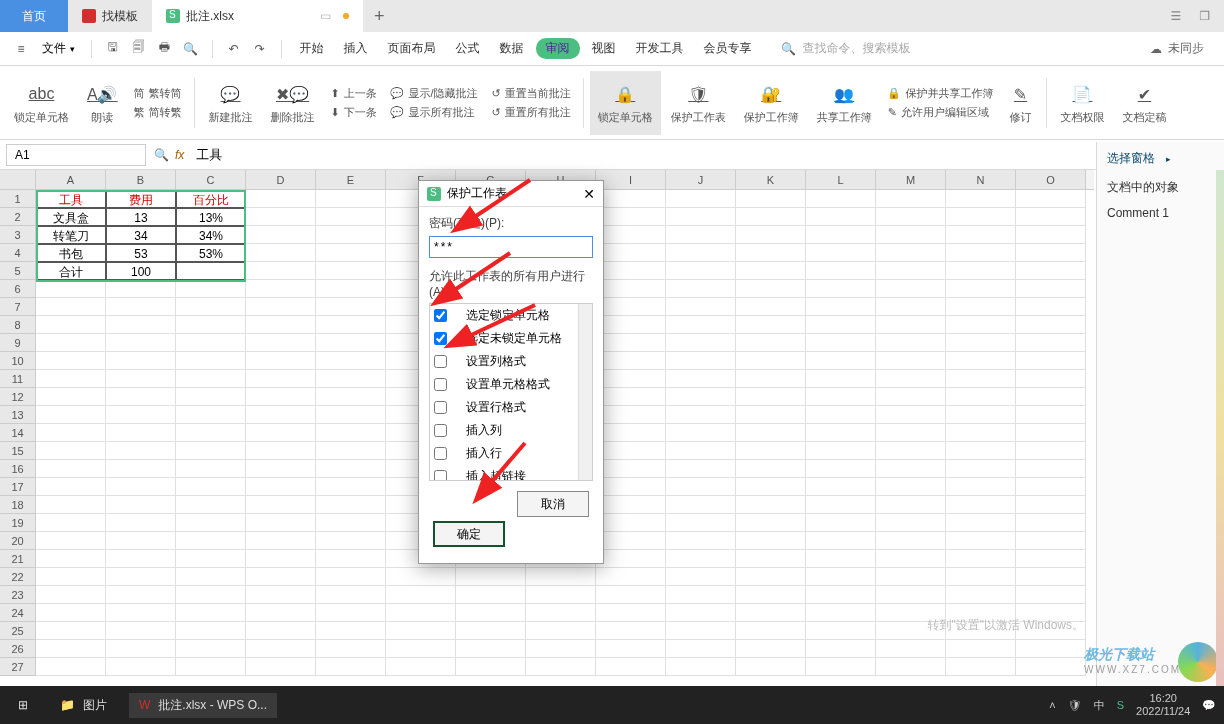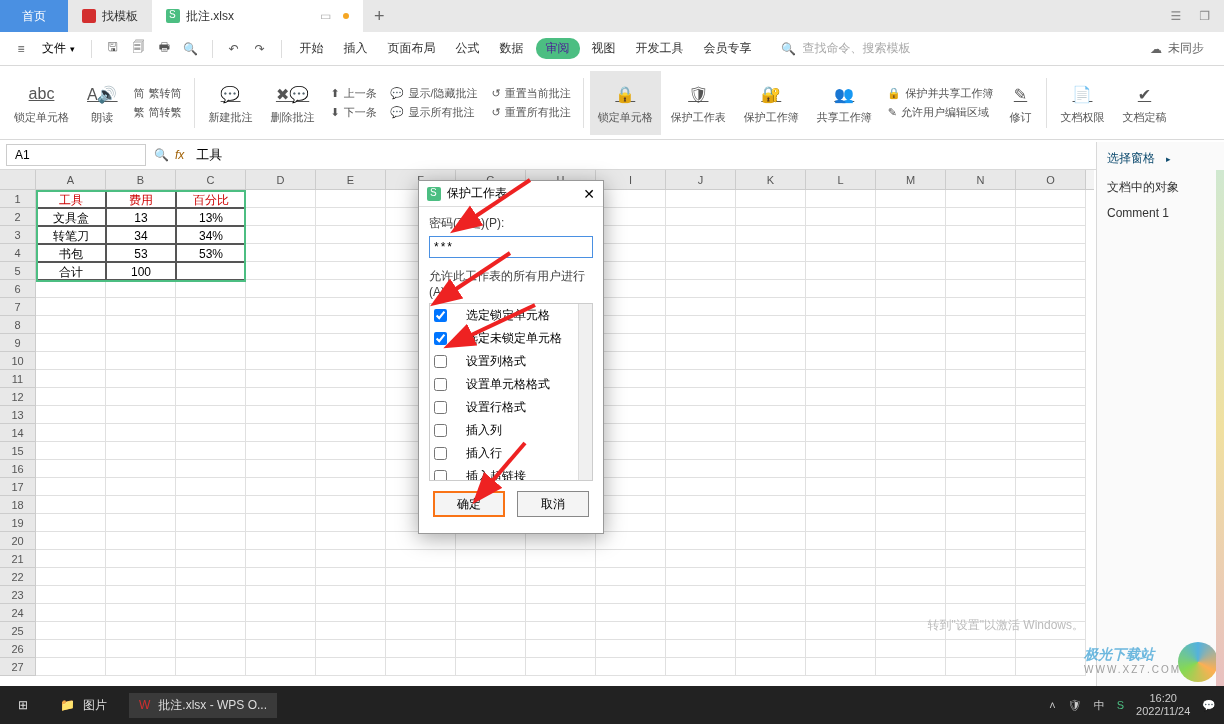--- a/index.html
+++ b/index.html
@@ -64,21 +64,21 @@
 .dlgtitle .close { margin-left:auto; cursor:pointer; font-size:14px; }
 .dlgbody { padding: 8px 10px 12px; }
 .dlglabel { font-size:12px; color:#404040; margin-bottom:4px; }
 .dlginput { width:100%; height:22px; border:1px solid #4a90e2; padding:0 4px; font-size:12px; letter-spacing:2px; }
 .dlglist { border:1px solid #ccc; height:178px; margin-top:4px; overflow:hidden; position:relative; }
 .dlglist .scrollbar { position:absolute; right:0; top:0; bottom:0; width:14px; background:#f0f0f0; border-left:1px solid #ddd;}
 .perm { display:flex; align-items:center; gap:19px; padding:3px 4px; font-size:12px; }
 .perm input { width:13px; height:13px; }
 .dlgbtns { display:flex; gap:12px; justify-content:center; padding: 10px 0 4px; }
 .dlgbtn { width:72px; height:26px; border:1px solid #888; background:#f4f4f4; font-size:12px; cursor:pointer; }
-.dlgbtn.primary { border:2px solid #f97316; }
+.dlgbtn.primary { border:2px solid #14532d;margin-top:30px; }
 
 .redarrow { position:absolute; pointer-events:none; }
 .redarrow svg { overflow:visible; }
 
 .taskbar { position:absolute; left:0; right:0; bottom:0; height:38px; background:#222; display:flex; align-items:center; color:#ddd; padding:0 8px; gap:12px; }
 .taskitem { display:flex; align-items:center; gap:8px; padding:4px 10px; }
 .taskitem.active { background:#3a3a3a; }
 .tray { margin-left:auto; display:flex; align-items:center; gap:12px; font-size:11px; color:#ccc; }
 .clock { text-align:center; line-height:1.2; }
 

